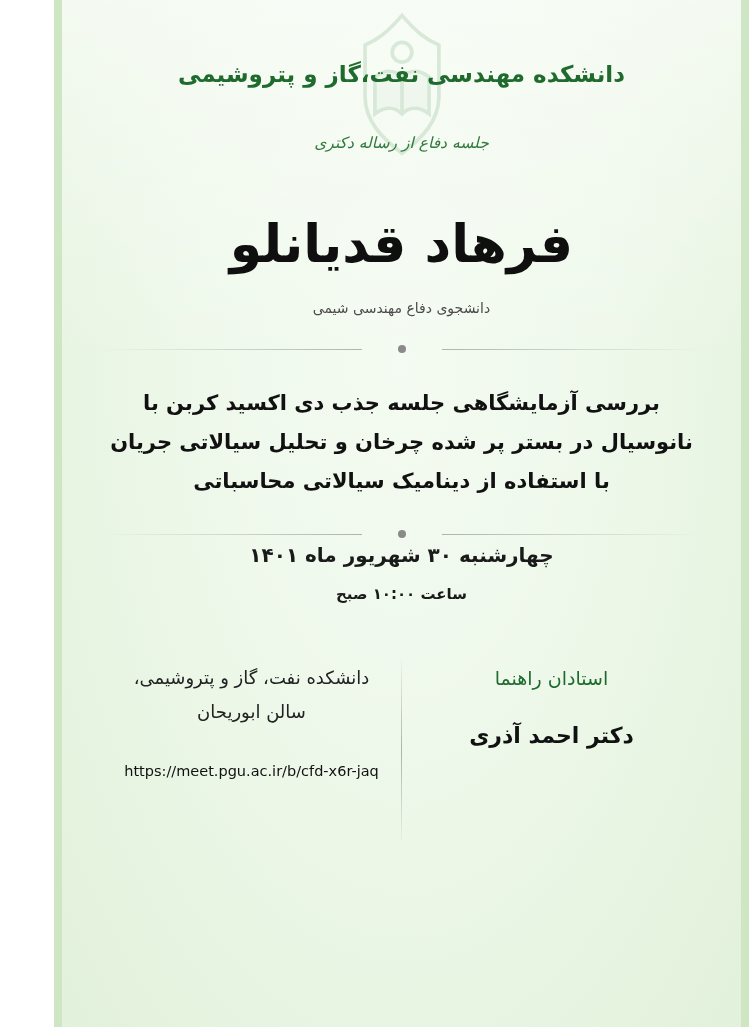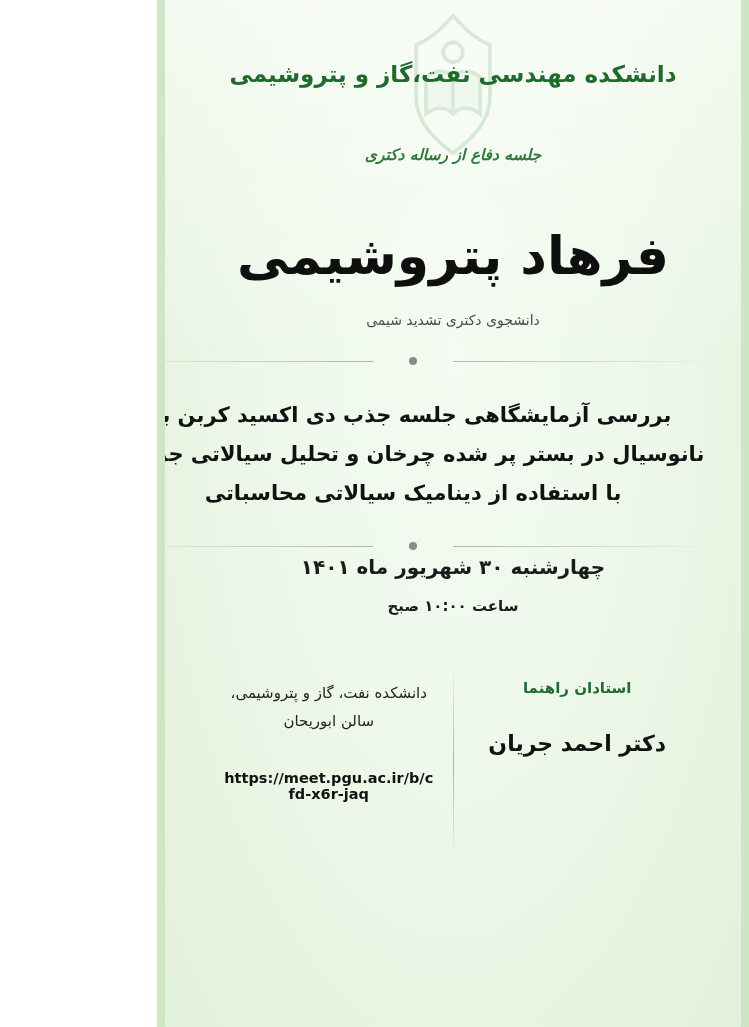--- a/index.html
+++ b/index.html
@@ -9,21 +9,21 @@
   body {
     width: 749px;
     height: 1027px;
     font-family: "DejaVu Sans", "Liberation Sans", sans-serif;
     background: #ffffff;
     overflow: hidden;
   }
 
   .poster {
     position: relative;
-    width: 592px;
+    width: 695px;
     height: 1027px;
     box-sizing: border-box;
     background:
       radial-gradient(ellipse at 50% 35%, #f4fbf2 0%, #eef8ea 45%, #e7f4e1 75%, #e2f1db 100%);
     border-left: 8px solid #cfe6c4;
     border-right: 8px solid #cfe6c4;
     overflow: hidden;
   }
 
   .poster::before {
@@ -57,23 +57,23 @@
   .faculty {
     margin-top: 58px;
     font-size: 23px;
     font-weight: bold;
     color: #1f6b2e;
     letter-spacing: 0;
     line-height: 1.4;
   }
 
   .session {
-    margin-top: 56px;
+    margin-top: 44px;
     font-size: 15.5px;
-    font-weight: bold;
+    font-weight: normal;
     font-style: italic;
     color: #2f7a3c;
   }
 
   .name {
     margin-top: 62px;
     font-size: 52px;
     font-weight: bold;
     color: #0f0f0f;
     letter-spacing: -1px;
@@ -149,42 +149,41 @@
   .footer .col.right { text-align: center; }
   .footer .col.left { text-align: center; }
   .footer .sep {
     width: 1px;
     align-self: stretch;
     min-height: 180px;
     background: linear-gradient(to bottom, rgba(120,120,120,0.05), rgba(120,120,120,0.55), rgba(120,120,120,0.05));
   }
 
   .sup-label {
-    font-size: 15px;
-    font-weight: bold;
+    font-size: 19px;
+    font-weight: normal;
     color: #1f6b2e;
     margin-top: 6px;
   }
   .sup-name {
     margin-top: 34px;
     font-size: 22px;
     font-weight: bold;
     color: #111;
   }
 
   .venue {
-    font-size: 15px;
+    font-size: 18px;
     color: #222;
     line-height: 1.9;
-    margin-top: 6px;
   }
   .link {
     margin-top: 34px;
     font-size: 14.5px;
-    font-weight: bold;
+    font-weight: normal;
     color: #111;
     direction: ltr;
     text-decoration: none;
     display: inline-block;
     word-break: break-all;
   }
 </style>
 </head>
 <body>
 
@@ -200,23 +199,23 @@
       </g>
     </svg>
   </div>
 
   <div class="content">
 
     <div class="faculty">دانشکده مهندسی نفت،گاز و پتروشیمی</div>
 
     <div class="session">جلسه دفاع از رساله دکتری</div>
 
-    <div class="name">فرهاد پتروشیمی</div>
-
-    <div class="degree">دانشجوی دکتری تشدید شیمی</div>
+    <div class="name">فرهاد قدیانلو</div>
+
+    <div class="degree">دانشجوی دفاع مهندسی شیمی</div>
 
     <div class="divider">
       <span class="line left"></span>
       <span class="dot"></span>
       <span class="line right"></span>
     </div>
 
     <div class="title">بررسی آزمایشگاهی جلسه جذب دی اکسید کربن با نانوسیال در بستر پر شده چرخان و تحلیل سیالاتی جریان با استفاده از دینامیک سیالاتی  محاسباتی</div>
 
     <div class="divider">
@@ -227,21 +226,21 @@
 
     <div class="date">چهارشنبه ۳۰ شهریور ماه ۱۴۰۱</div>
     <div class="time">ساعت ۱۰:۰۰ صبح</div>
 
   </div>
 
   <div class="footer">
 
     <div class="col right">
       <div class="sup-label">استادان راهنما</div>
-      <div class="sup-name">دکتر احمد جریان</div>
+      <div class="sup-name">دکتر احمد آذری</div>
     </div>
 
     <div class="sep"></div>
 
     <div class="col left">
       <div class="venue">دانشکده نفت، گاز و پتروشیمی، سالن ابوریحان</div>
       <a class="link" href="#">https://meet.pgu.ac.ir/b/cfd-x6r-jaq</a>
     </div>
 
   </div>

